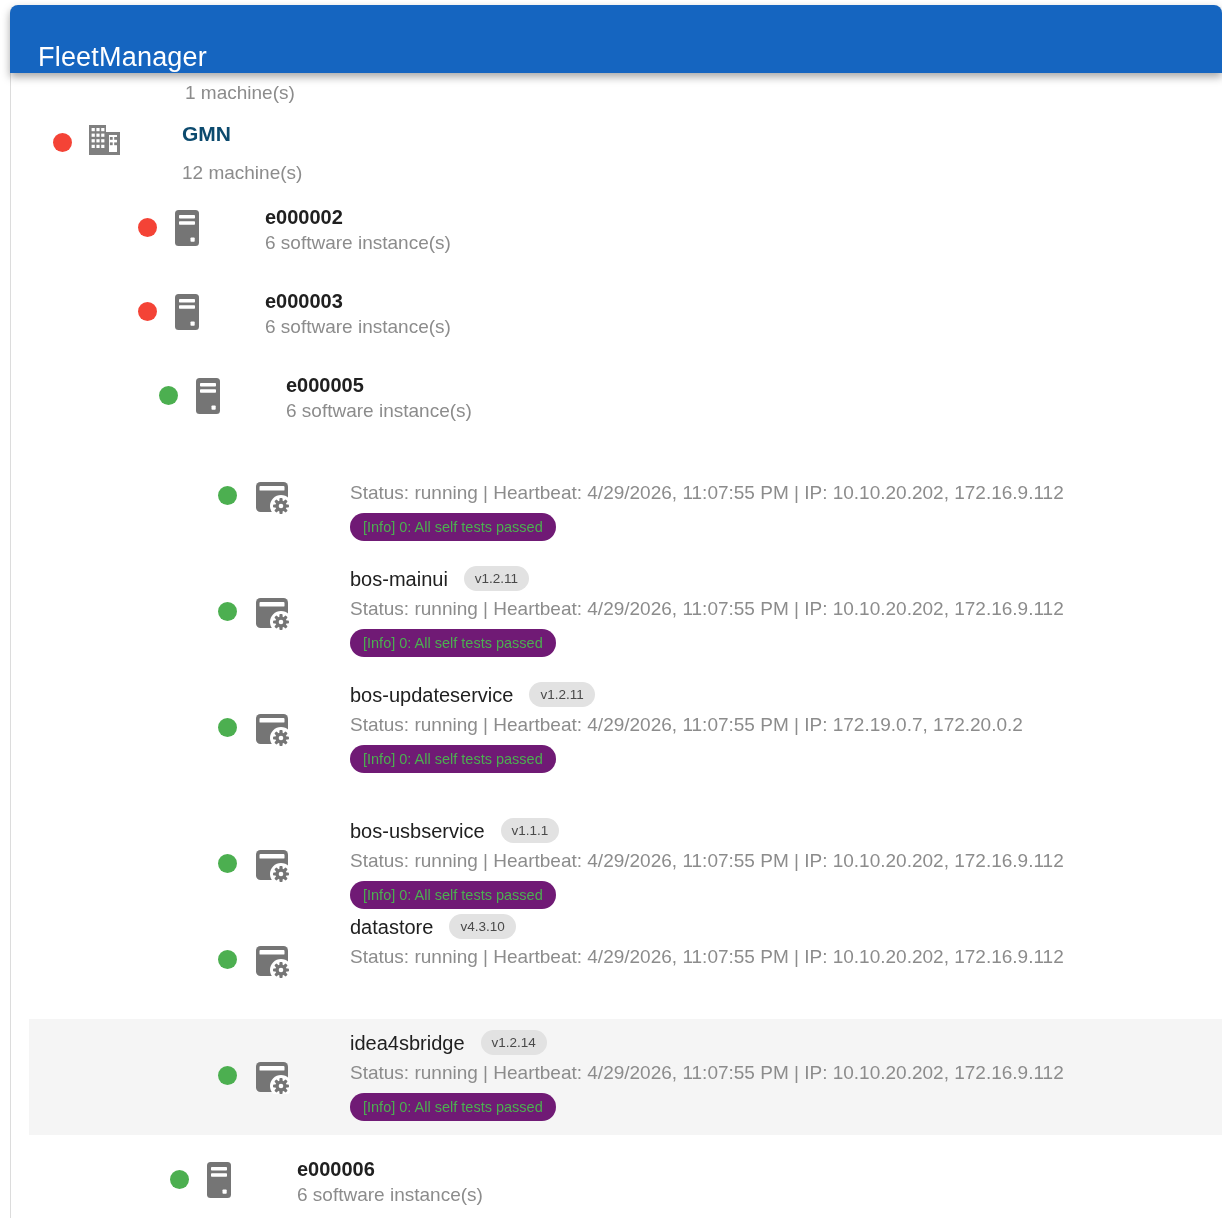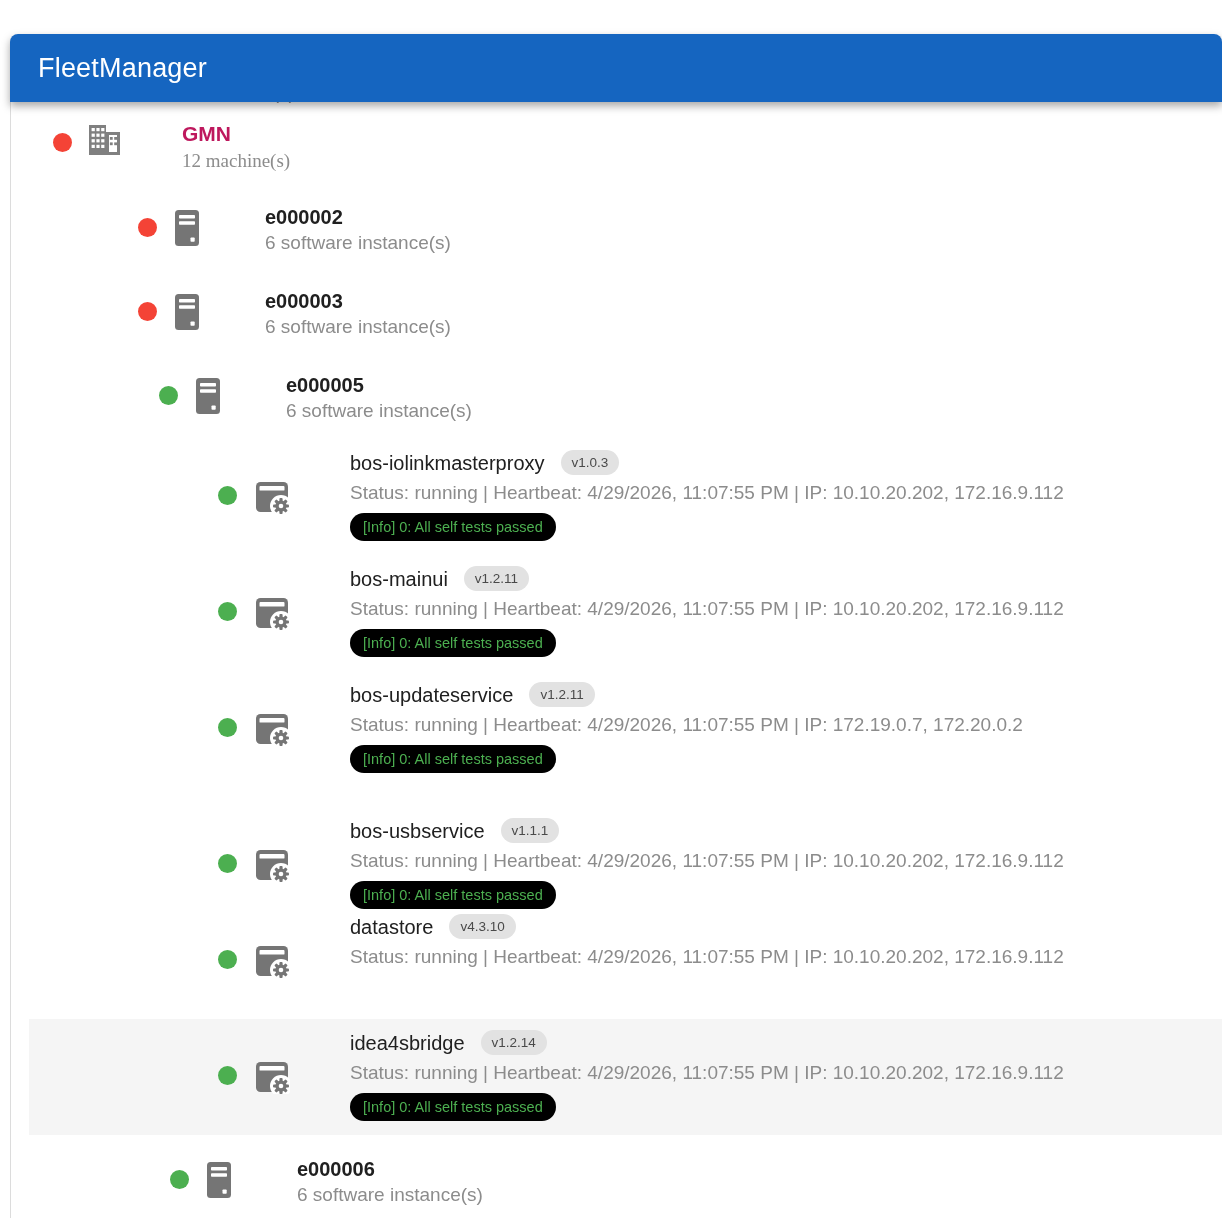--- a/index.html
+++ b/index.html
@@ -4,60 +4,60 @@
 <style>
   * { margin:0; padding:0; box-sizing:border-box; }
   html,body { width:1222px; height:1218px; background:#ffffff;
     font-family:"Liberation Sans", sans-serif; overflow:hidden; }
   #canvas { position:relative; width:1222px; height:1218px; background:#ffffff; }
 
   
   .app-header { position:absolute; left:10px; top:5px; right:0; height:68px;
     background:#1565c0; border-radius:8px 8px 0 0; z-index:20;
     box-shadow:0 4px 8px rgba(0,0,0,0.35);
-    display:flex; align-items:center;margin-top:29px; }
+    display:flex; align-items:flex-end; }
   .app-title { color:#ffffff; font-size:27px; font-weight:400; padding-left:28px; letter-spacing:0.2px; }
 
   
   .card-left-border { position:absolute; left:10px; top:73px; bottom:0; width:0;
     border-left:1px solid #dcdcdc; z-index:6; }
 
   
   .row { position:absolute; left:0; right:0; }
   .dot { position:absolute; width:19px; height:19px; border-radius:50%; background:#4caf50; }
   .icon { position:absolute; }
 
   .title { font-size:20px; line-height:26px; color:#202020; font-weight:700; }
   .subtitle { font-size:19px; line-height:26px; color:#8c8c8c; font-weight:400; }
 
   
   .clipped-sub { position:absolute; left:185px; top:64px; z-index:1;margin-top:16px; }
 
   
-  .group-title { position:absolute; left:182px; top:0; font-size:21px; line-height:26px; font-weight:700; color:#be185d; }
-  .group-sub { position:absolute; left:182px; top:27px;font-family:Liberation Serif, serif; }
+  .group-title { position:absolute; left:182px; top:0; font-size:21px; line-height:26px; font-weight:700; color:#0c4a6e; }
+  .group-sub { position:absolute; left:182px; top:39px; }
   .group .dot { left:53px; top:12px; }
   .group .icon { left:86px; top:1px; }
 
   
   .machine .dot { left:138px; top:14px; }
   .machine .icon { left:175px; top:6px; }
   .machine .txt { position:absolute; left:265px; top:0; }
 
   
   .instance .dot { left:218px; top:36px; }
   .instance .icon { left:254px; top:28px; }
   .instance .txt { position:absolute; left:350px; top:0; }
   .inst-name-line { font-size:20px; line-height:26px; color:#202020; white-space:nowrap; }
   .ver-badge { display:inline-block; margin-left:16px; background:#e2e2e2; color:#4a4a4a;
     font-size:13.5px; line-height:13.5px; padding:6px 11px 5px 11px; border-radius:13px;
     position:relative; top:-3px; }
   .inst-status { position:absolute; left:350px; top:30px; font-size:19px; line-height:26px;
     color:#8c8c8c; white-space:nowrap; }
-  .info-pill { position:absolute; left:350px; top:63px; background:#000000; color:#4caf50;
+  .info-pill { position:absolute; left:350px; top:63px; background:#701a75; color:#4caf50;
     font-size:14.5px; line-height:14.5px; padding:7px 13px 6px 13px; border-radius:14px;
     white-space:nowrap; }
 
   
   .row-highlight { position:absolute; left:29px; right:0; top:1019px; height:116px;
     background:#f5f5f5; z-index:0; }
 </style>
 </head>
 <body>
 
@@ -166,23 +166,20 @@
       <div class="title">e000005</div>
       <div class="subtitle">6 software instance(s)</div>
     </div>
   </div>
 
   <div class="row instance" style="top:450px; height:100px;">
     <span class="dot" style="background: rgb(76, 175, 80);"></span>
     <svg class="icon" width="36" height="36" viewBox="0 0 36 36">
         <use href="#g-appgear"></use>
       </svg>
-    <div class="txt inst-name-line">
-      <span>bos-iolinkmasterproxy</span><span class="ver-badge">v1.0.3</span>
-    </div>
     <div class="inst-status">Status: running | Heartbeat: 4/29/2026, 11:07:55 PM | IP: 10.10.20.202, 172.16.9.112</div>
     <div class="info-pill">[Info] 0: All self tests passed</div>
   </div>
 
   <div class="row instance" style="top:566px; height:100px;">
     <span class="dot" style="background: rgb(76, 175, 80);"></span>
     <svg class="icon" width="36" height="36" viewBox="0 0 36 36">
         <use href="#g-appgear"></use>
       </svg>
     <div class="txt inst-name-line">

